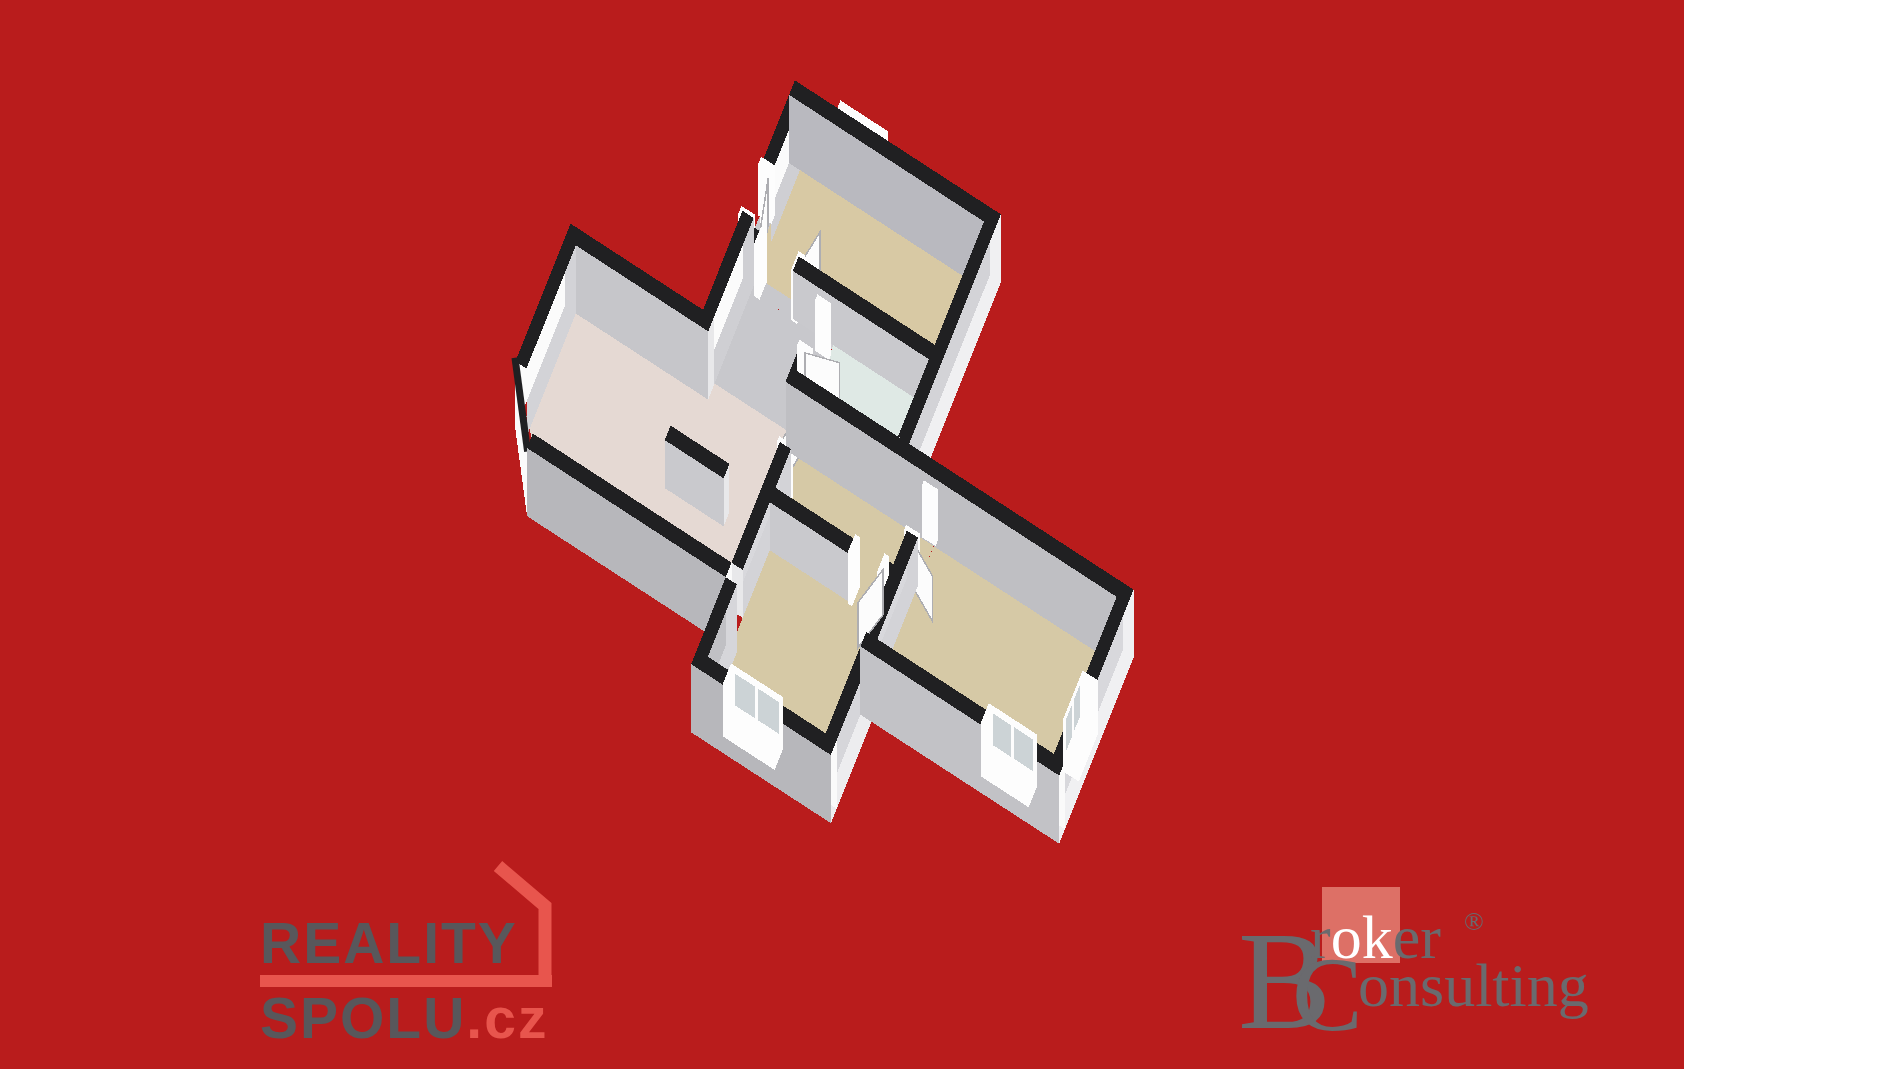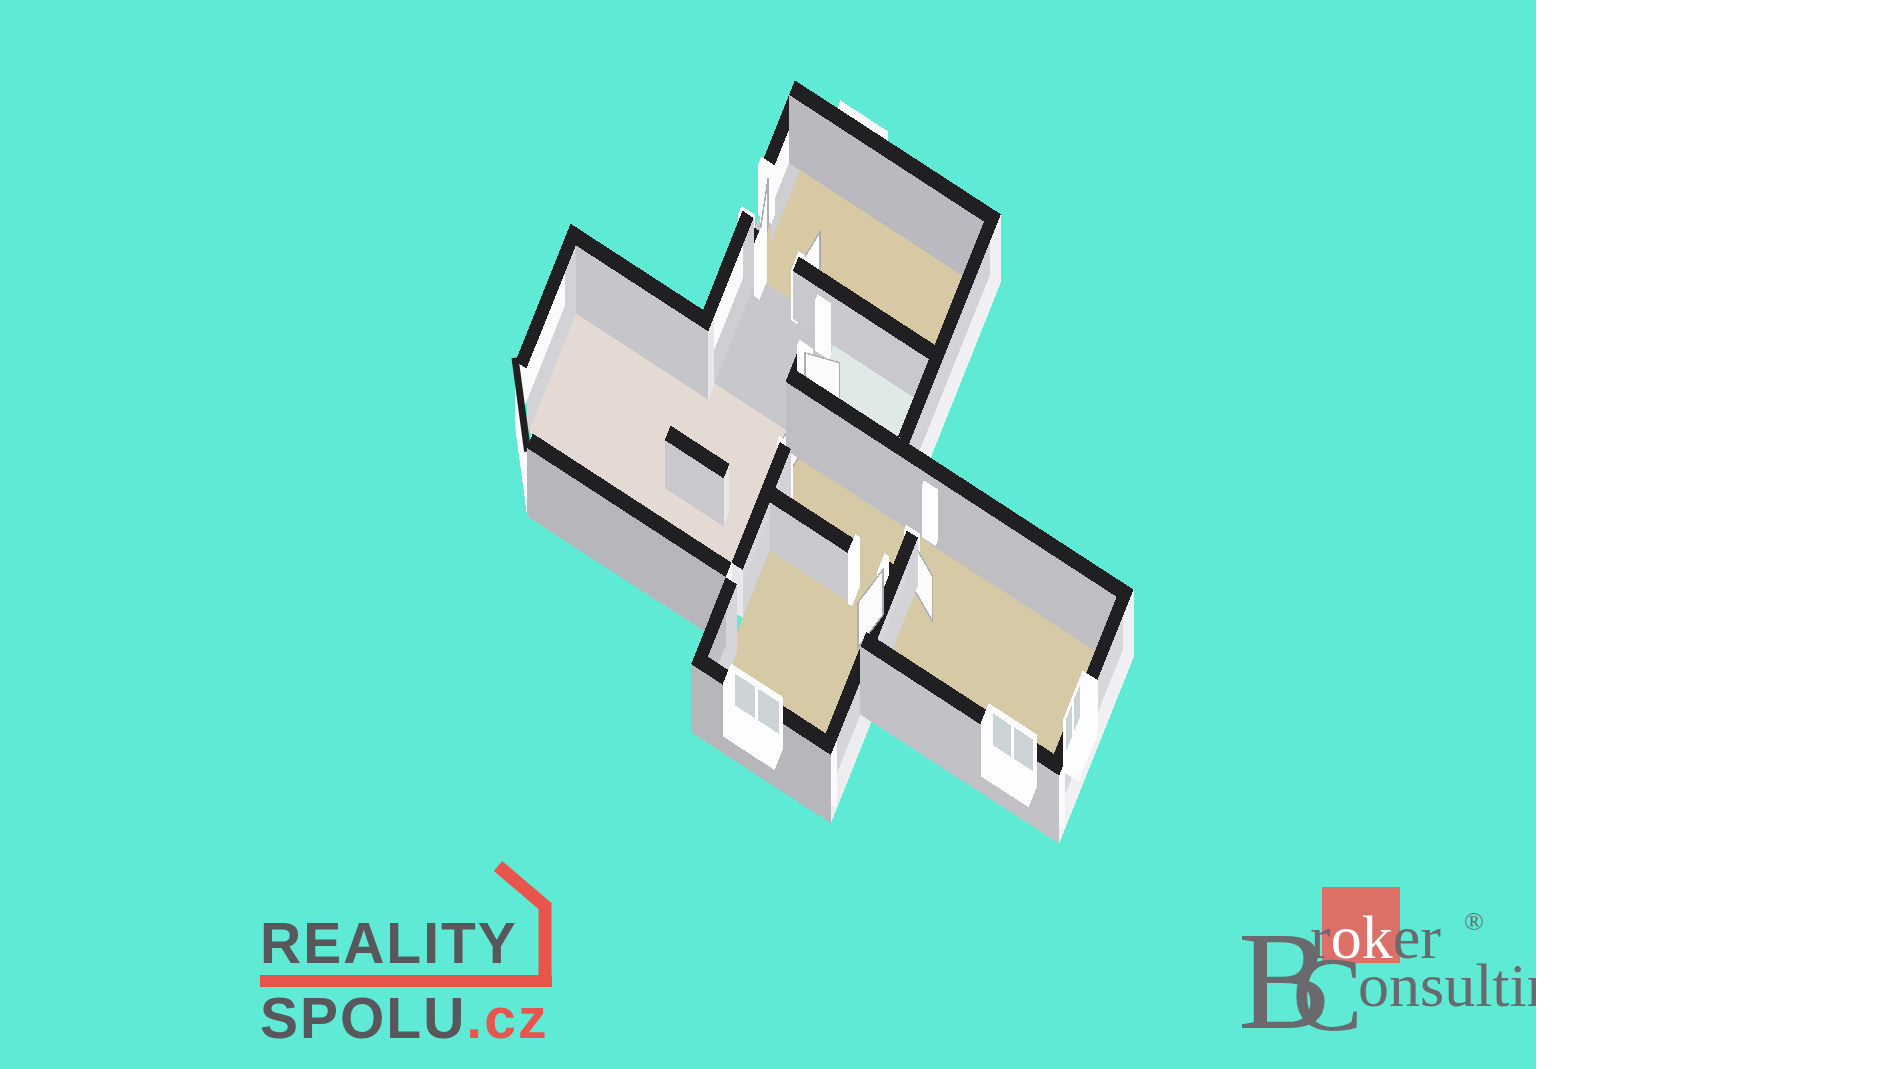--- a/index.html
+++ b/index.html
@@ -1,17 +1,17 @@
 <!DOCTYPE html>
 <html><head>
 <meta charset="utf-8">
 <title>3D Floor Plan</title>
 <style>
   html,body{margin:0;padding:0;background:#ffffff;}
-  #stage{position:relative;width:1536px;height:1069px;background:#5eead4;overflow:hidden;
+  #stage{position:relative;width:1684px;height:1069px;background:#b91c1c;overflow:hidden;
          font-family:"Liberation Sans", sans-serif;}
   #plan-svg{position:absolute;left:0;top:0;}
   .logo-svg{position:absolute;}
   .reality-word{font-family:"Liberation Sans", sans-serif;font-weight:bold;font-size:57px;letter-spacing:2px;}
   .broker-serif{font-family:"Liberation Serif", serif;}
   polygon{shape-rendering:crispEdges;}
 </style>
 </head>
 <body>
 

